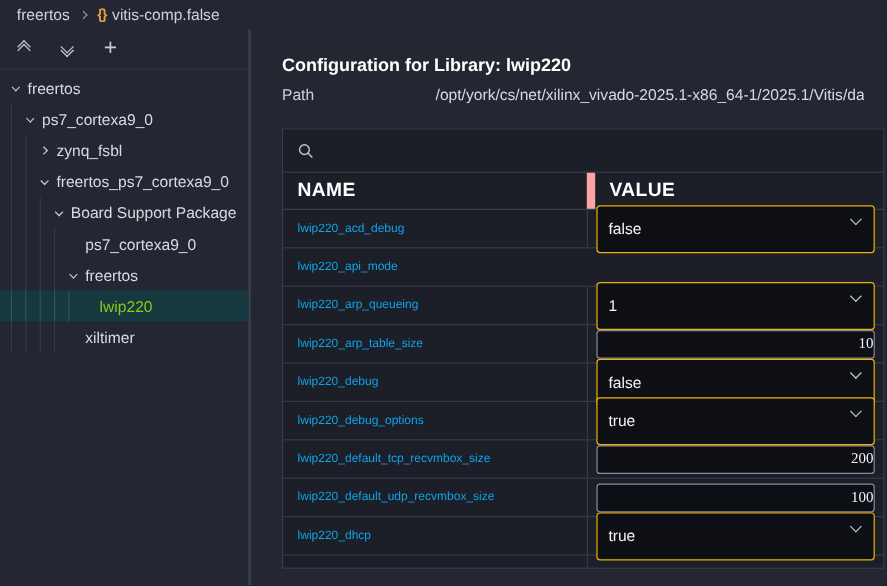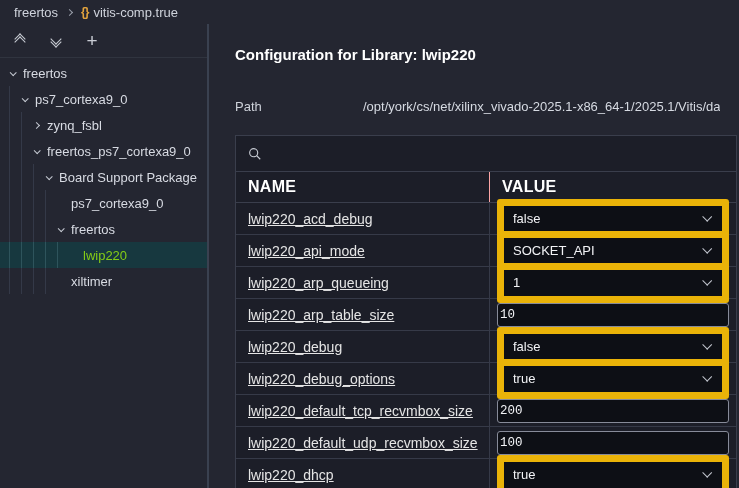--- a/index.html
+++ b/index.html
@@ -56,71 +56,71 @@
   .tree-row.selected .guide { border-left-color:#2e545c; }
   .tchev { width:5px; height:5px; border-right:1.3px solid #c5c9d2; border-bottom:1.3px solid #c5c9d2;
     display:inline-block; margin:0 6px 0 4px; }
   .tchev.down { transform:rotate(45deg) translateY(-1px); }
   .tchev.right { transform:rotate(-45deg); }
   .tchev.none { border:none; }
   .tree-label { margin-left:2px; }
 
   
   .config-title { margin-top:22px; font-size:15px; font-weight:700; color:#ffffff; }
-  .path-row { margin-top:36px; display:flex; white-space:nowrap; }
+  .path-row { margin-top:8px; display:flex; white-space:nowrap; }
   .path-label { width:128px; min-width:128px; color:#ced2da; }
   .path-value { color:#d6dae2; overflow:hidden; }
 
   .config-table {
     margin-top:21px; width:502px; border:1px solid #3a3e4c; background:#1c1e28;
   }
   .search-row {
     height:36px; display:flex; align-items:center; padding-left:12px;
     border-bottom:1px solid #3a3e4c; background:#1c1e28;
   }
   .search-input {
     flex:1; background:transparent; border:none; outline:none; color:#e5e7ec;
     font-family:inherit; font-size:13px; margin-left:10px; height:100%;
   }
   .thead-row { display:flex; height:31px; border-bottom:1px solid #3a3e4c; }
   .th { display:flex; align-items:center; padding-left:12px; font-size:16px;
     font-weight:700; color:#ffffff; letter-spacing:0.3px; }
   .th-name { width:253px; min-width:253px; }
-  .th-value { flex:1; border-left:1px solid #fca5a5; }
+  .th-value { flex:1; border-left:7px solid #fca5a5; }
 
   .trow { display:flex; height:32px; border-bottom:1px solid #363a48; }
   .trow:last-child { border-bottom:none; }
   .td-name { width:253px; min-width:253px; display:flex; align-items:center;
-    padding-left:12px; font-size:14px; color:#e5e5e5; overflow:hidden; white-space:nowrap;text-decoration:underline; }
+    padding-left:12px; font-size:10px; color:#0ea5e9; overflow:hidden; white-space:nowrap; }
   .td-value { flex:1; border-left:1px solid #363a48; display:flex; align-items:center;
     padding:0 7px; }
   .val-select {
     position:relative; width:100%; height:40px; background:#0d0f15;
-    border:7px solid #eab308; border-radius:3px; display:flex; align-items:center;
+    border:1px solid #eab308; border-radius:3px; display:flex; align-items:center;
     padding-left:9px; color:#f2f3f6; font-size:13px; cursor:pointer;
   }
   .sel-chev { position:absolute; right:12px; top:8px; width:7px; height:7px;
     border-right:1.4px solid #c3c7d0; border-bottom:1.4px solid #c3c7d0;
     transform:rotate(45deg) translateY(-1px); }
   .val-input {
     width:100%; height:24px; background:#0d0f15; border:1px solid #878b99;
     border-radius:3px; color:#f2f3f6; font-size:12.5px; padding-left:2px;
-    font-family:Liberation Mono, monospace; outline:none;
+    font-family:Liberation Serif, serif; outline:none;text-align:right;
   }
   .partial-row { height:10px; border-top:0; }
 </style>
 </head>
 <body>
 
 <div class="breadcrumb-bar">
   <span class="crumb">freertos</span>
   <span class="crumb-sep"></span>
   <span class="crumb-file">
     <span class="json-icon">{}</span>
-    <span class="crumb">vitis-comp.true</span>
+    <span class="crumb">vitis-comp.false</span>
   </span>
 </div>
 
 <div class="app">
 
   <div class="sidebar">
     <div class="tree-toolbar">
       <span class="tbtn up">
           <span class="dchev"></span>
           <span class="dchev"></span>
@@ -224,26 +224,20 @@
         <div class="td-name">lwip220_acd_debug</div>
         <div class="td-value">
             <div class="val-select">
               <span>false</span>
               <span class="sel-chev"></span>
             </div>
           </div>
       </div>
       <div class="trow">
         <div class="td-name">lwip220_api_mode</div>
-        <div class="td-value">
-            <div class="val-select">
-              <span>SOCKET_API</span>
-              <span class="sel-chev"></span>
-            </div>
-          </div>
       </div>
       <div class="trow">
         <div class="td-name">lwip220_arp_queueing</div>
         <div class="td-value">
             <div class="val-select">
               <span>1</span>
               <span class="sel-chev"></span>
             </div>
           </div>
       </div>

